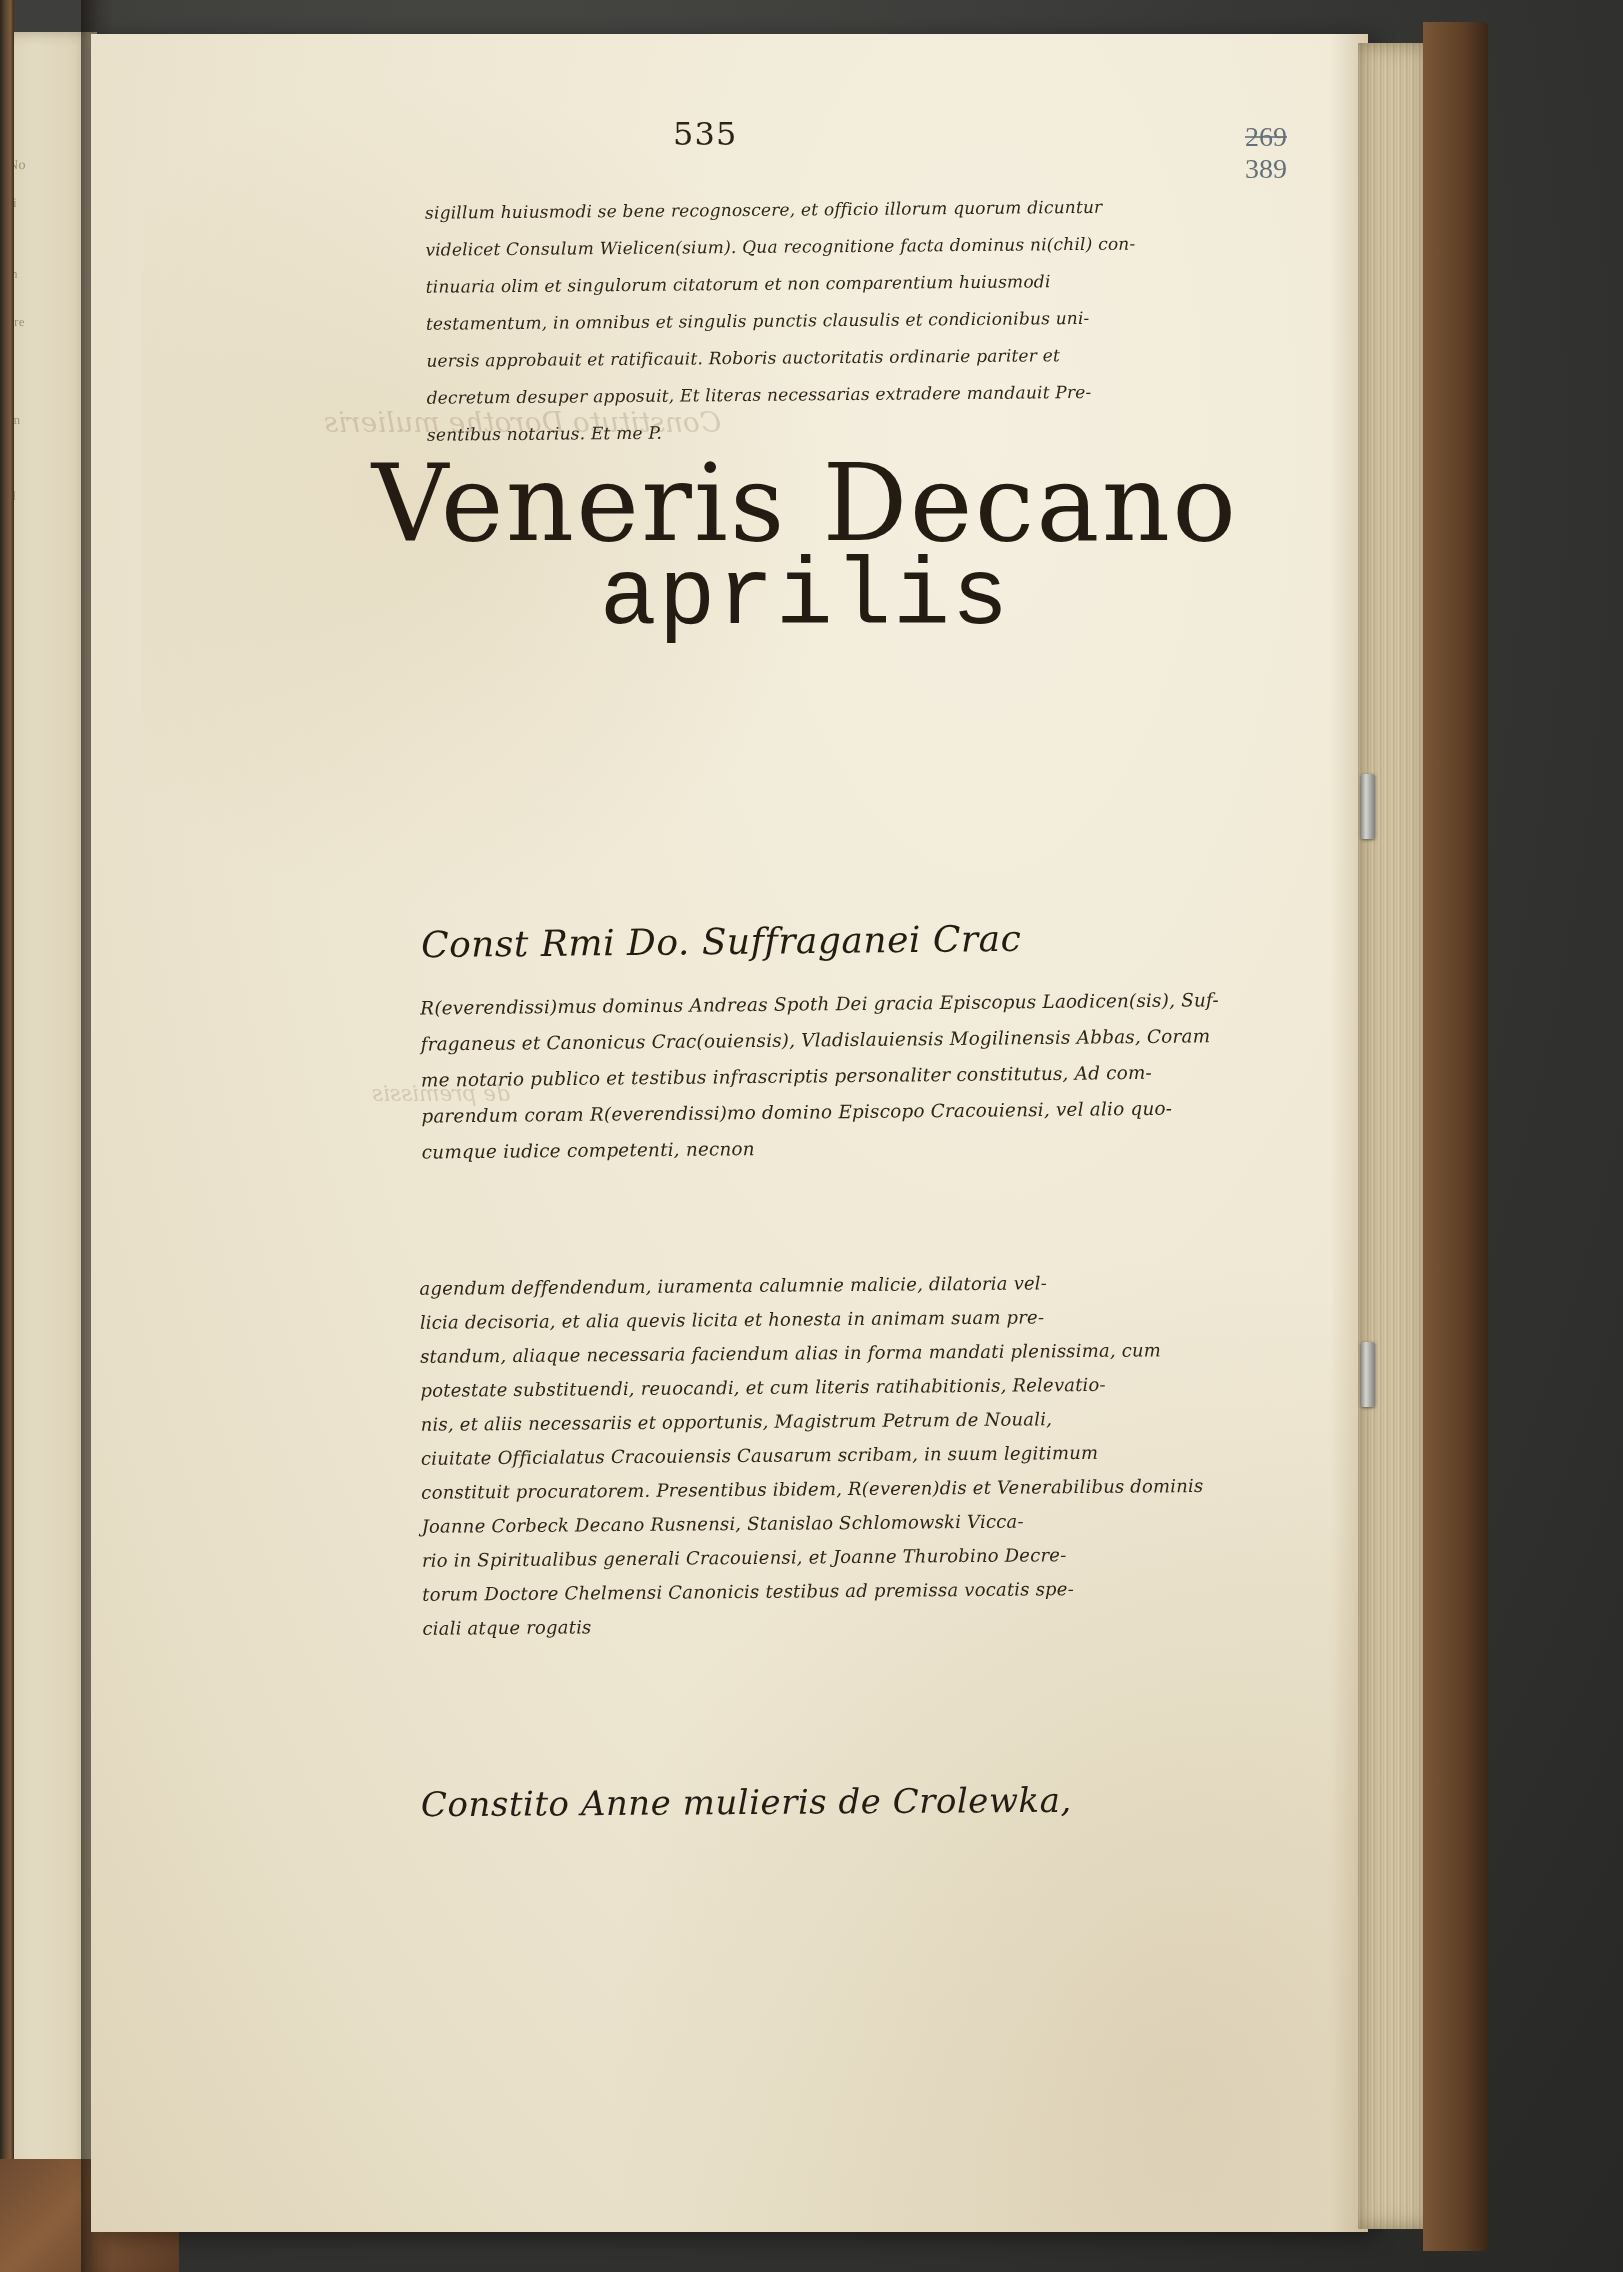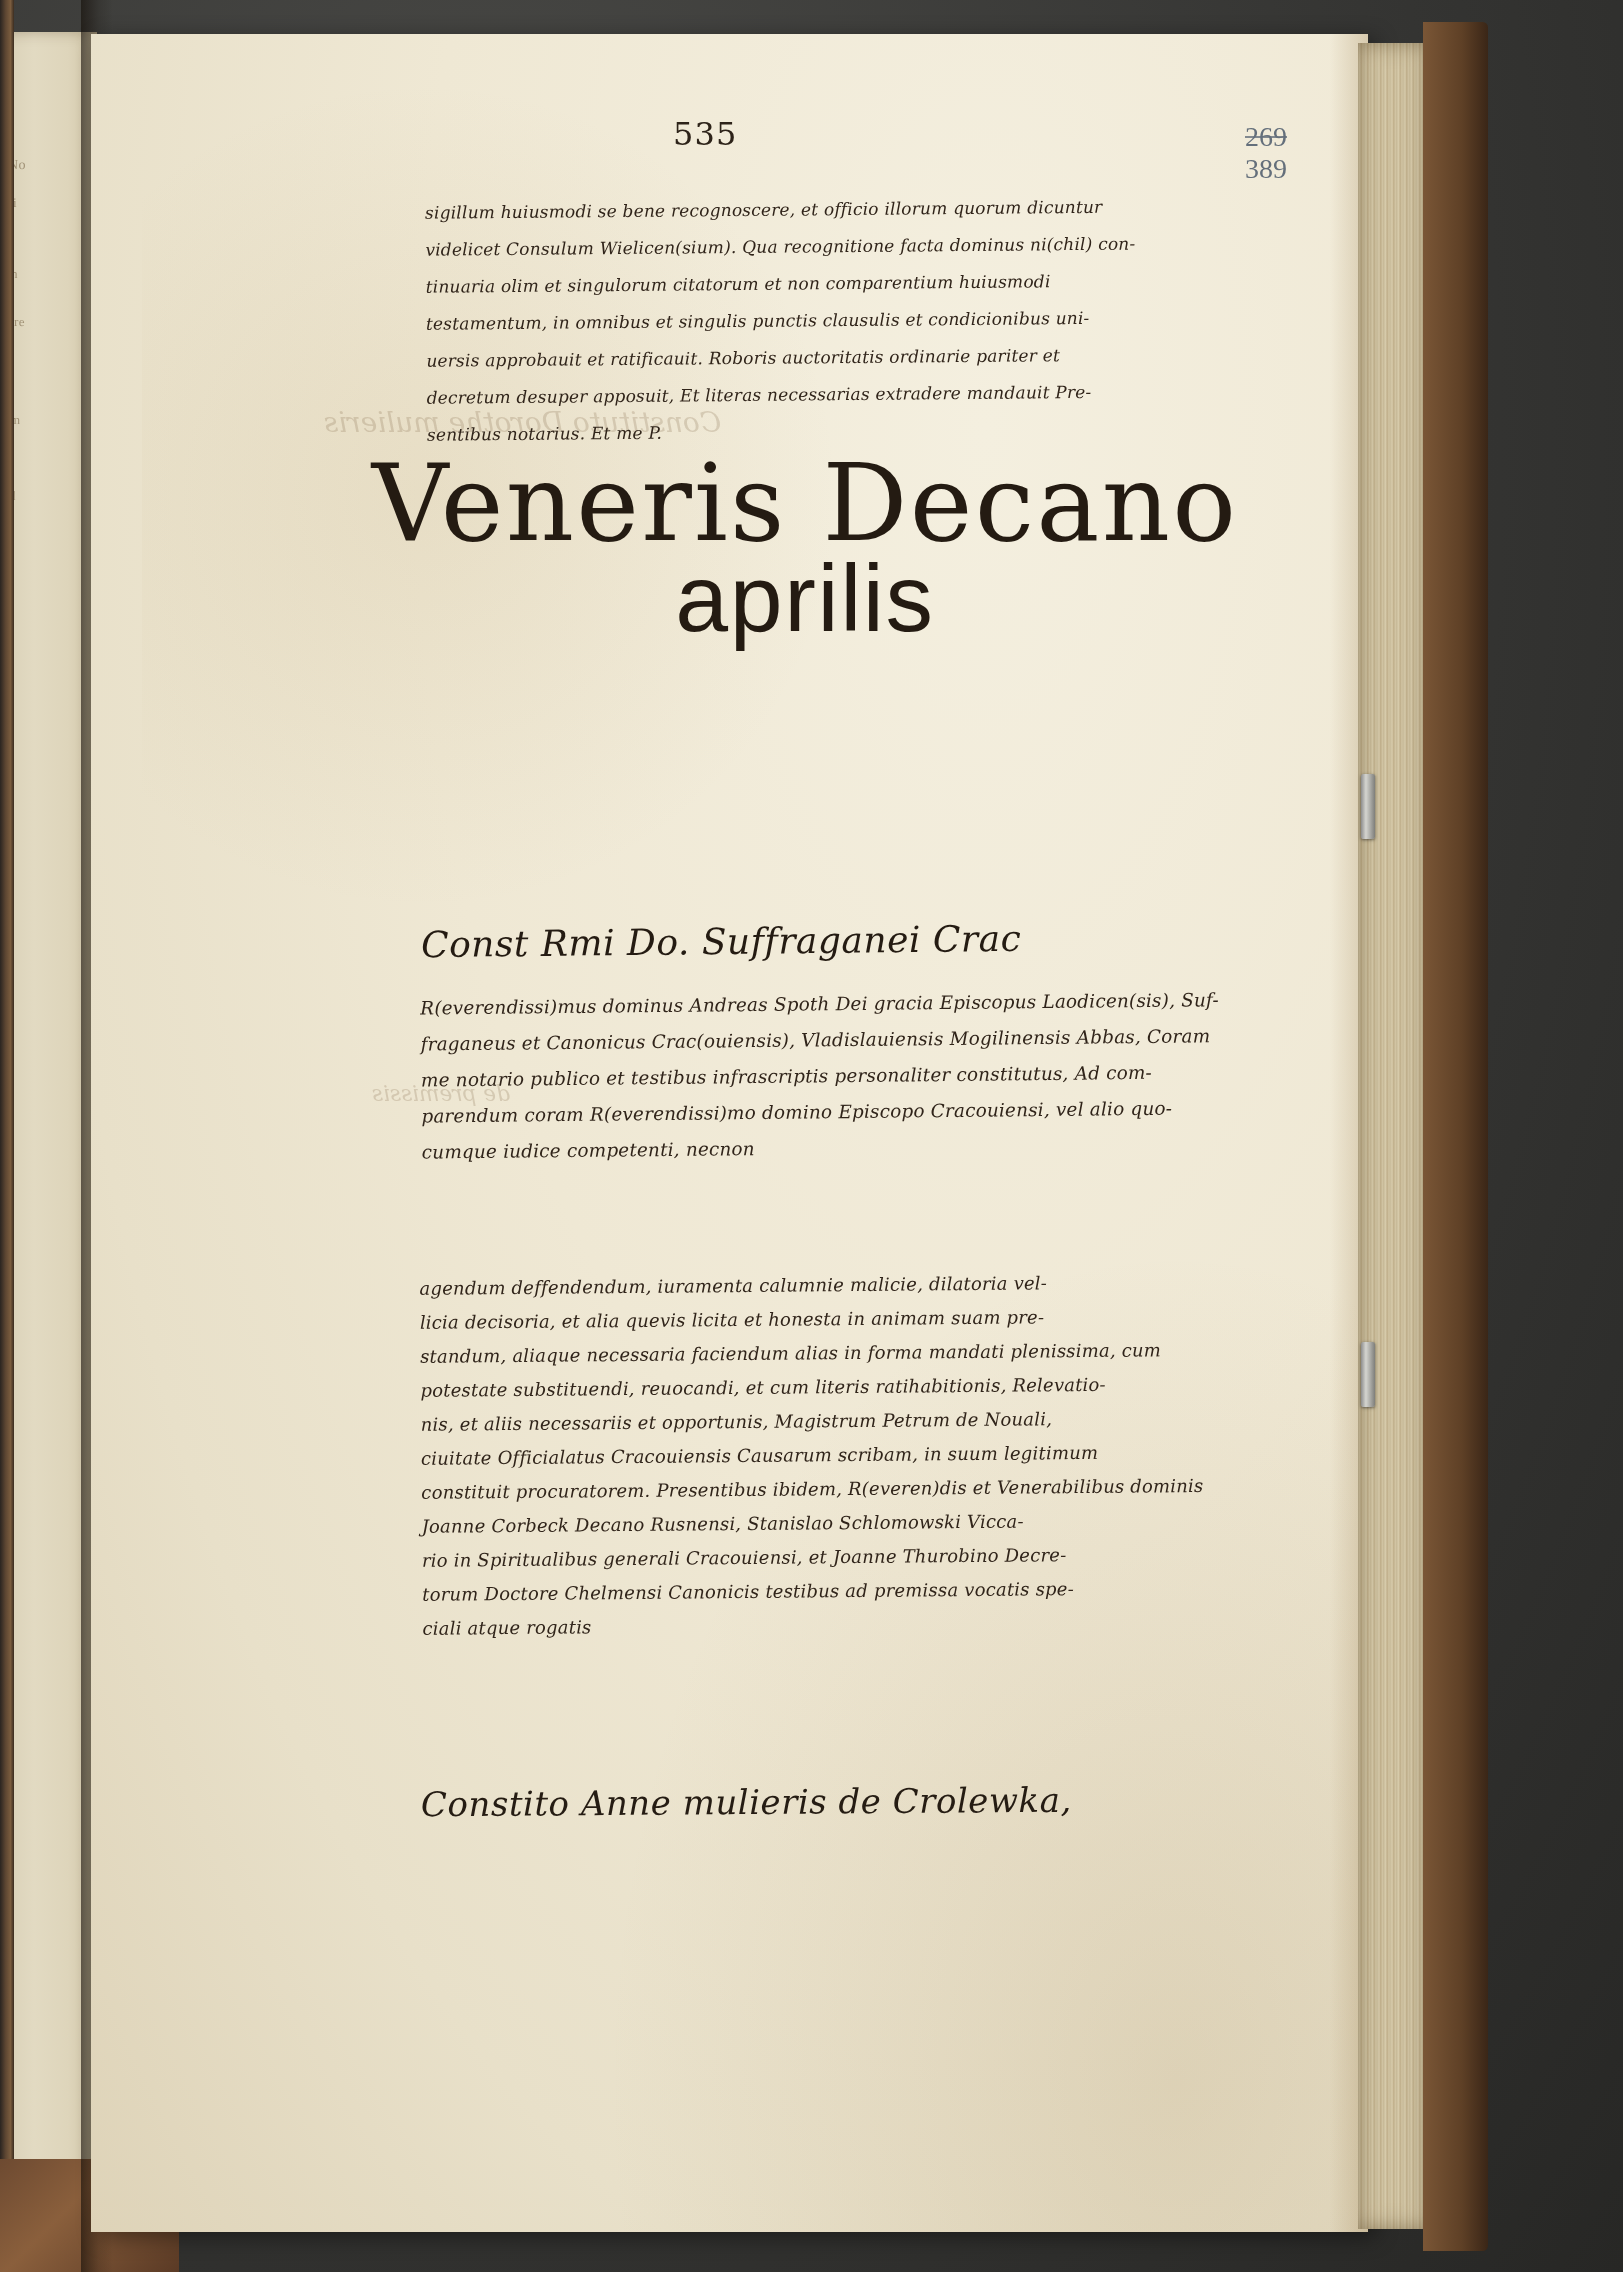--- a/index.html
+++ b/index.html
@@ -206,21 +206,21 @@
     font-size: 106px;
     line-height: 95px;
     letter-spacing: 2.2px;
     font-family: "DejaVu Serif", serif;
     display: block;
   }
   #display-line-2 {
     font-size: 95px;
     line-height: 89px;
     letter-spacing: 1.6px;
-    font-family: Liberation Sans, sans-serif;
+    font-family: Liberation Mono, monospace;
     display: block;
     margin-top: 3.2px;
   }
 
   
   #rubric-1 {
     position: absolute;
     left: 330px;
     top: 887px;
     font-size: 36px;

